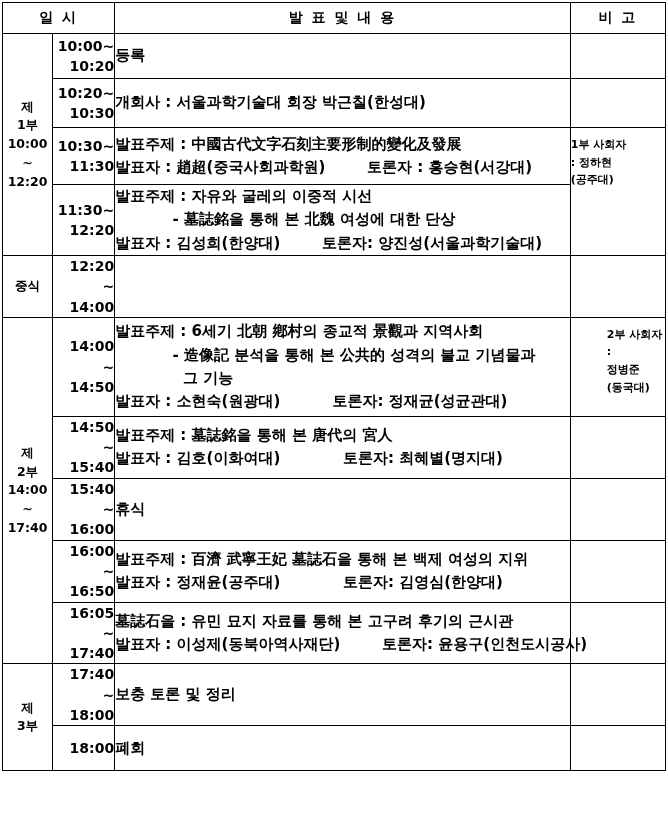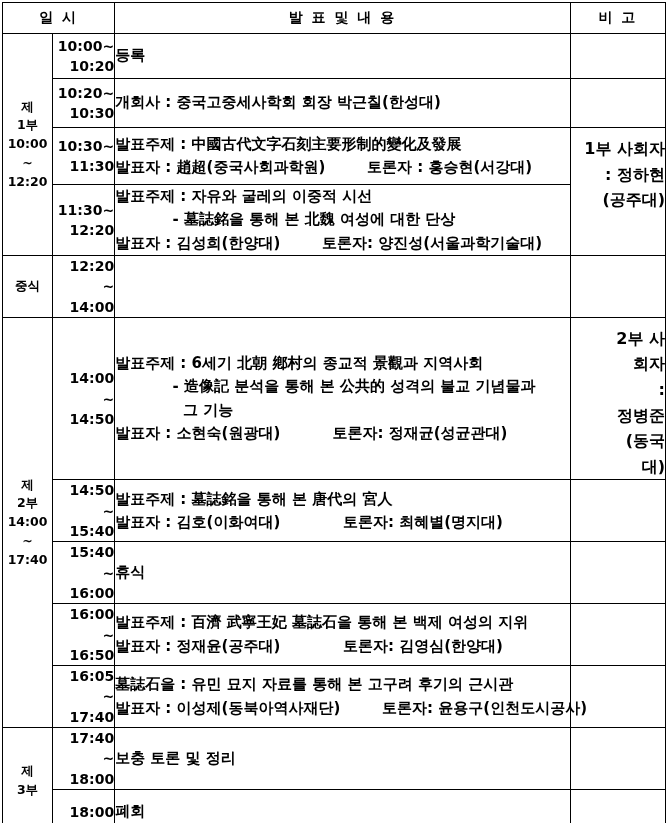--- a/index.html
+++ b/index.html
@@ -58,24 +58,24 @@
     padding: 4px 2px;
     font-size: 12.5px;
   }
   .cell-content {
     text-align: left;
     padding: 7px 8px 7px 10px;
     line-height: 1.55;
     font-size: 15px;
   }
   .cell-note {
-    text-align: right;
+    text-align: left;
     line-height: 1.6;
     padding: 5px 2px;
-    font-size: 16px;
+    font-size: 11px;
   }
   .line { display: block; white-space: pre; }
 </style>
 </head>
 <body>
 
 <div class="sheet">
   <table class="schedule">
     <colgroup>
       <col class="c-session">
@@ -103,21 +103,21 @@
         <td class="cell-content">
           <span class="line">등록</span>
         </td>
         <td class="cell-note"></td>
       </tr>
 
       <tr>
         <td class="cell-time" style="white-space:pre-line; height:48px;margin-top:24px;">10:20~
 10:30</td>
         <td class="cell-content">
-          <span class="line">개회사 : 중국고중세사학회 회장 박근칠(한성대)</span>
+          <span class="line">개회사 : 서울과학기술대 회장 박근칠(한성대)</span>
         </td>
         <td class="cell-note"></td>
       </tr>
 
       <tr>
         <td class="cell-time" style="white-space:pre-line; height:56px;">10:30~
 11:30</td>
         <td class="cell-content">
           <span class="line">발표주제 : 中國古代文字石刻主要形制的變化及發展</span>
           <span class="line">발표자 : 趙超(중국사회과학원)        토론자 : 홍승현(서강대)</span>

